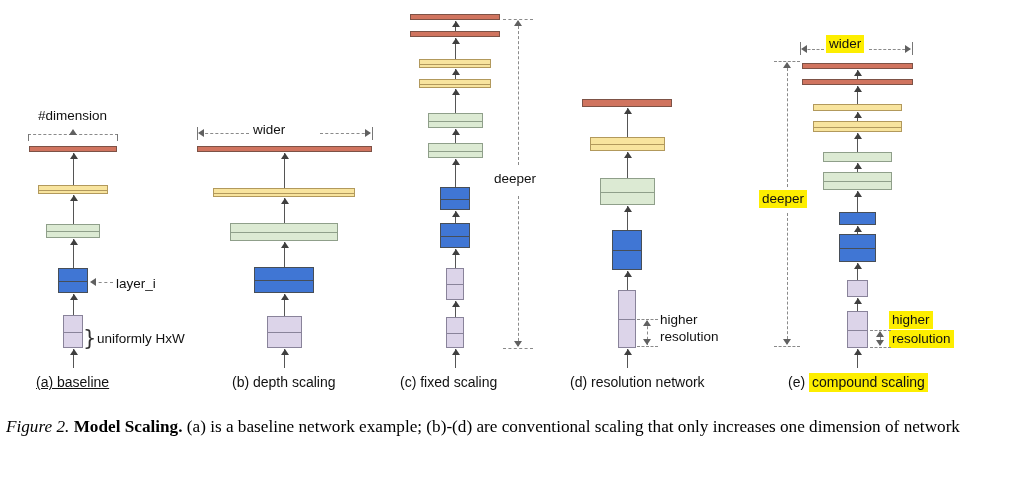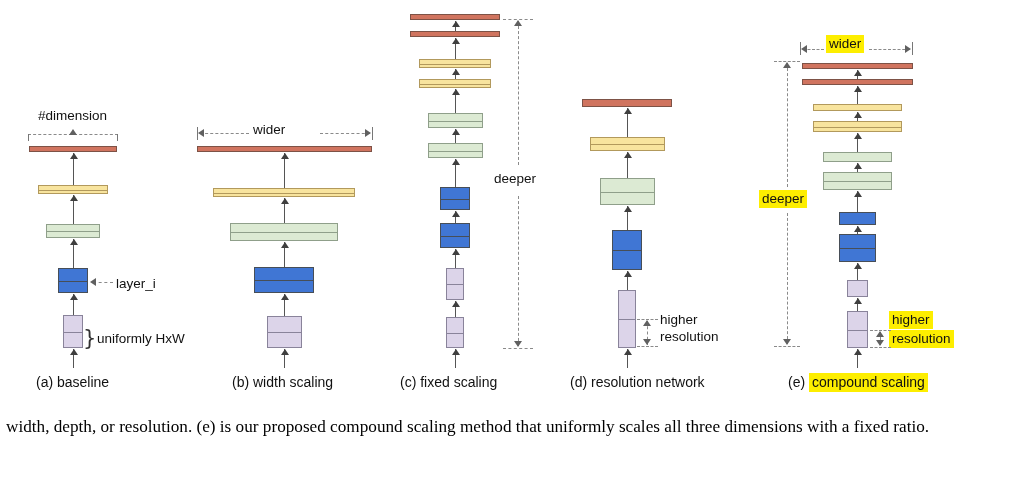--- a/index.html
+++ b/index.html
@@ -41,21 +41,21 @@
       <div class="aline" style="left: 73px; top: 153px; height: 32px; background: rgb(85, 85, 85);"></div>
       <div class="ahead" style="left: 69.5px; top: 153px; border-left: 4px solid transparent; border-right: 4px solid transparent; border-bottom: 6px solid rgb(63, 63, 63);"></div>
       <div class="aline" style="left: 73px; top: 195px; height: 29px; background: rgb(85, 85, 85);"></div>
       <div class="ahead" style="left: 69.5px; top: 195px; border-left: 4px solid transparent; border-right: 4px solid transparent; border-bottom: 6px solid rgb(63, 63, 63);"></div>
       <div class="aline" style="left: 73px; top: 239px; height: 29px; background: rgb(85, 85, 85);"></div>
       <div class="ahead" style="left: 69.5px; top: 239px; border-left: 4px solid transparent; border-right: 4px solid transparent; border-bottom: 6px solid rgb(63, 63, 63);"></div>
       <div class="aline" style="left: 73px; top: 294px; height: 21px; background: rgb(85, 85, 85);"></div>
       <div class="ahead" style="left: 69.5px; top: 294px; border-left: 4px solid transparent; border-right: 4px solid transparent; border-bottom: 6px solid rgb(63, 63, 63);"></div>
       <div class="aline" style="left: 73px; top: 349px; height: 19px; background: rgb(85, 85, 85);"></div>
       <div class="ahead" style="left: 69.5px; top: 349px; border-left: 4px solid transparent; border-right: 4px solid transparent; border-bottom: 6px solid rgb(63, 63, 63);"></div>
-      <div class="subcap" style="left: 36px; top: 374px;"><span>(a) baseline</span></div>
+      <div class="subcap" style="left: 36px; top: 374px; text-decoration: underline;"><span>(a) baseline</span></div>
       <div class="nbox" style="left: 196.5px; top: 146px; width: 175px; height: 6px; background: rgb(208, 116, 95); border-color: rgb(125, 82, 70);"></div>
       <div class="nbox" style="left: 213px; top: 188px; width: 142px; height: 9px; background: rgb(248, 228, 158); border-color: rgb(178, 153, 92);">
         <div class="seam" style="border-color: rgb(178, 153, 92);"></div>
       </div>
       <div class="nbox" style="left: 230px; top: 223px; width: 108px; height: 18px; background: rgb(220, 234, 211); border-color: rgb(143, 159, 138);">
         <div class="seam" style="border-color: rgb(143, 159, 138);"></div>
       </div>
       <div class="nbox" style="left: 254px; top: 267px; width: 60px; height: 26px; background: rgb(64, 118, 212); border-color: rgb(71, 78, 87);">
         <div class="seam" style="border-color: rgb(71, 78, 87);"></div>
       </div>
@@ -65,21 +65,21 @@
       <div class="aline" style="left: 284px; top: 153px; height: 35px; background: rgb(85, 85, 85);"></div>
       <div class="ahead" style="left: 280.5px; top: 153px; border-left: 4px solid transparent; border-right: 4px solid transparent; border-bottom: 6px solid rgb(63, 63, 63);"></div>
       <div class="aline" style="left: 284px; top: 198px; height: 25px; background: rgb(85, 85, 85);"></div>
       <div class="ahead" style="left: 280.5px; top: 198px; border-left: 4px solid transparent; border-right: 4px solid transparent; border-bottom: 6px solid rgb(63, 63, 63);"></div>
       <div class="aline" style="left: 284px; top: 242px; height: 25px; background: rgb(85, 85, 85);"></div>
       <div class="ahead" style="left: 280.5px; top: 242px; border-left: 4px solid transparent; border-right: 4px solid transparent; border-bottom: 6px solid rgb(63, 63, 63);"></div>
       <div class="aline" style="left: 284px; top: 294px; height: 22px; background: rgb(85, 85, 85);"></div>
       <div class="ahead" style="left: 280.5px; top: 294px; border-left: 4px solid transparent; border-right: 4px solid transparent; border-bottom: 6px solid rgb(63, 63, 63);"></div>
       <div class="aline" style="left: 284px; top: 349px; height: 19px; background: rgb(85, 85, 85);"></div>
       <div class="ahead" style="left: 280.5px; top: 349px; border-left: 4px solid transparent; border-right: 4px solid transparent; border-bottom: 6px solid rgb(63, 63, 63);"></div>
-      <div class="subcap" style="left: 232px; top: 374px;"><span>(b) width scaling</span></div>
+      <div class="subcap" style="left: 232px; top: 374px;"><span>(b) depth scaling</span></div>
       <div class="nbox" style="left: 410px; top: 14px; width: 90px; height: 6px; background: rgb(208, 116, 95); border-color: rgb(125, 82, 70);"></div>
       <div class="nbox" style="left: 410px; top: 31px; width: 90px; height: 6px; background: rgb(208, 116, 95); border-color: rgb(125, 82, 70);"></div>
       <div class="nbox" style="left: 419px; top: 59px; width: 72px; height: 9px; background: rgb(248, 228, 158); border-color: rgb(178, 153, 92);">
         <div class="seam" style="border-color: rgb(178, 153, 92);"></div>
       </div>
       <div class="nbox" style="left: 419px; top: 79px; width: 72px; height: 9px; background: rgb(248, 228, 158); border-color: rgb(178, 153, 92);">
         <div class="seam" style="border-color: rgb(178, 153, 92);"></div>
       </div>
       <div class="nbox" style="left: 427.5px; top: 113px; width: 55px; height: 15px; background: rgb(220, 234, 211); border-color: rgb(143, 159, 138);">
         <div class="seam" style="border-color: rgb(143, 159, 138);"></div>
@@ -230,15 +230,15 @@
       <div class="ann" style="left: 787px; top: 213px; width: 0px; height: 131px; border-left: 1px dashed rgb(138, 138, 138);"></div>
       <div class="ahead" style="left: 783px; top: 62px; border-left: 4px solid transparent; border-right: 4px solid transparent; border-bottom: 6px solid rgb(96, 96, 96);"></div>
       <div class="ahead" style="left: 783px; top: 339px; border-left: 4px solid transparent; border-right: 4px solid transparent; border-top: 6px solid rgb(96, 96, 96);"></div>
       <div class="ann" style="left: 870px; top: 330px; width: 21px; height: 0px; border-top: 1px dashed rgb(138, 138, 138);"></div>
       <div class="ann" style="left: 870px; top: 347px; width: 21px; height: 0px; border-top: 1px dashed rgb(138, 138, 138);"></div>
       <div class="ann" style="left: 880px; top: 332px; width: 0px; height: 13px; border-left: 1px dashed rgb(138, 138, 138);"></div>
       <div class="ahead" style="left: 876px; top: 331px; border-left: 4px solid transparent; border-right: 4px solid transparent; border-bottom: 6px solid rgb(96, 96, 96);"></div>
       <div class="ahead" style="left: 876px; top: 340px; border-left: 4px solid transparent; border-right: 4px solid transparent; border-top: 6px solid rgb(96, 96, 96);"></div>
     </div>
   <div class="caption-block">
-    <div class="cap-line">width, depth, or resolution. (e) is our proposed compound scaling method that uniformly scales all three dimensions with a fixed ratio.</div>
+    <div class="cap-line"><span class="cap-it">Figure 2.</span> <span class="cap-b">Model Scaling.</span> <span>(a) is a baseline network example; (b)-(d) are conventional scaling that only increases one dimension of network</span></div>
   </div>
 </div>
 
 </body></html>

